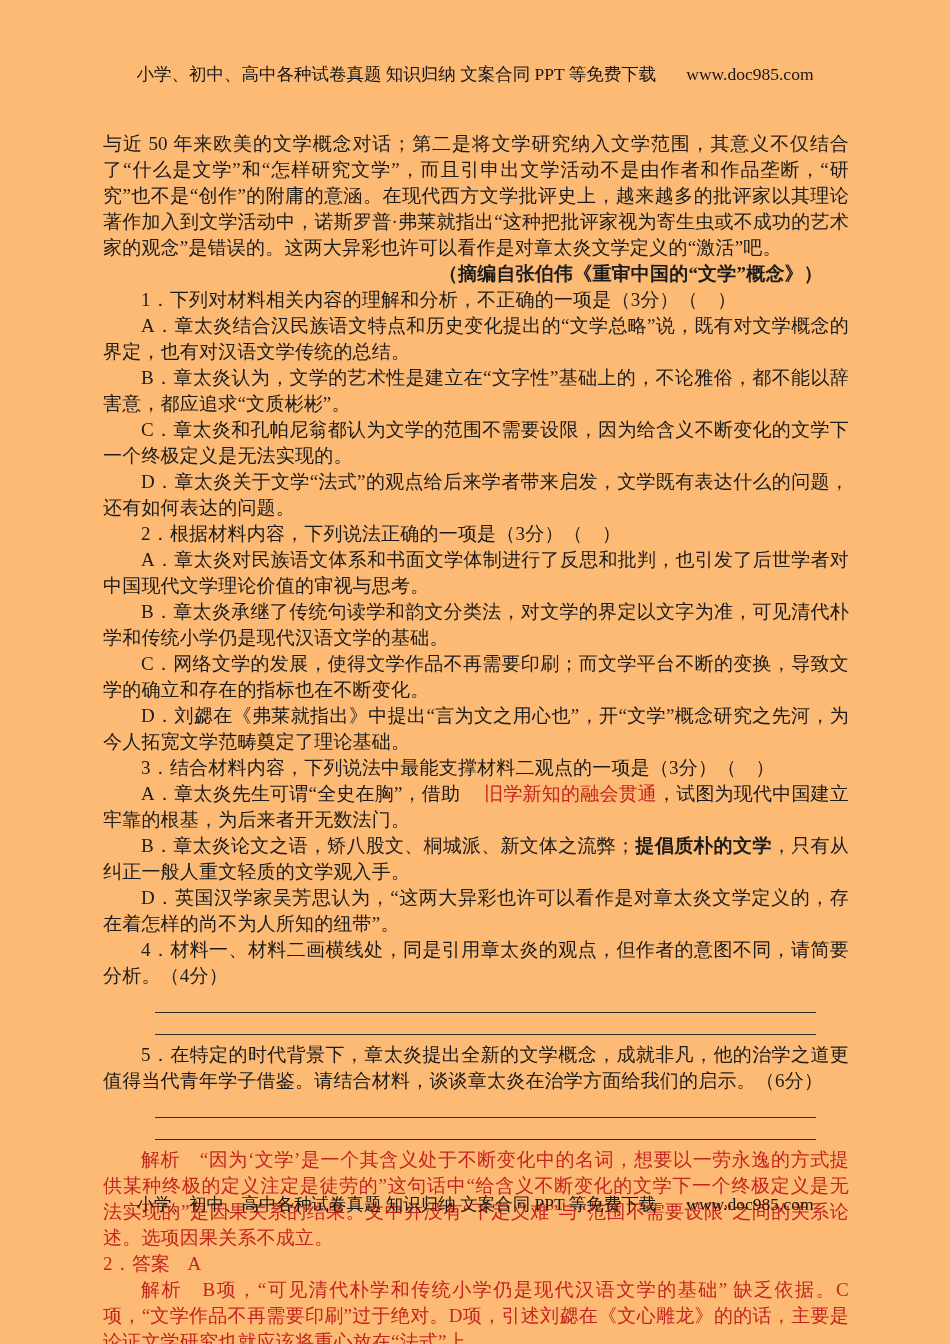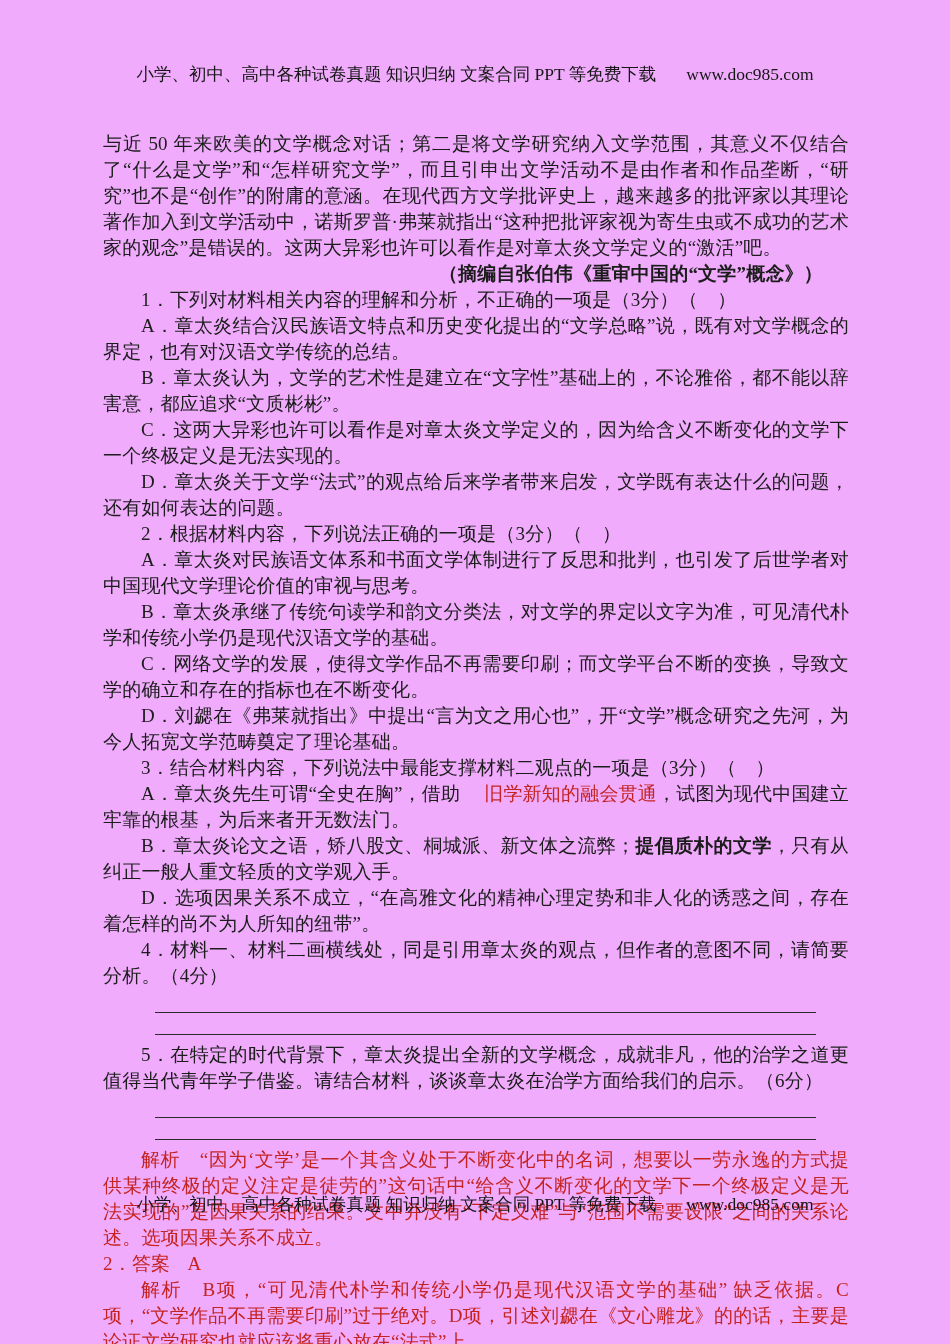--- a/index.html
+++ b/index.html
@@ -1,20 +1,20 @@
 <!DOCTYPE html>
 <html style="--answer-red: #c42421;"><head>
 <meta charset="utf-8">
 <style>
   html,body{margin:0;padding:0;background:#ffffff;}
   .page{
     position:relative;
     width:950px;height:1344px;
     margin:0 auto;
-    background:#f0abfc;
+    background:#fdba74;
     overflow:hidden;
     font-family:"Liberation Serif","DejaVu Serif",serif;
     color:#1c1c1c;
   }
   .runhead{
     position:absolute;left:0;width:100%;
     text-align:center;font-size:17.5px;white-space:nowrap;
     color:#161616;
   }
   .runhead--top{top:62px;}
@@ -58,31 +58,31 @@
     <span>小学、初中、高中各种试卷真题 知识归纳 文案合同 PPT 等免费下载</span><span class="url"><a href="#">www.doc985.com</a></span>
   </div>
 
   <div class="content">
     <p class="para">与近 50 年来欧美的文学概念对话；第二是将文学研究纳入文学范围，其意义不仅结合了“什么是文学”和“怎样研究文学”，而且引申出文学活动不是由作者和作品垄断，“研究”也不是“创作”的附庸的意涵。在现代西方文学批评史上，越来越多的批评家以其理论著作加入到文学活动中，诺斯罗普·弗莱就指出“这种把批评家视为寄生虫或不成功的艺术家的观念”是错误的。这两大异彩也许可以看作是对章太炎文学定义的“激活”吧。</p>
     <p class="para attr">（摘编自张伯伟《重审中国的“文学”概念》）</p>
     <div id="questions">
         <p class="para indent">1．下列对材料相关内容的理解和分析，不正确的一项是（3分）（　）</p>
         <p class="para indent"><span>A．</span><span class="seg-normal">章太炎结合汉民族语文特点和历史变化提出的“文学总略”说，既有对文学概念的界定，也有对汉语文学传统的总结。</span></p>
         <p class="para indent"><span>B．</span><span class="seg-normal">章太炎认为，文学的艺术性是建立在“文字性”基础上的，不论雅俗，都不能以辞害意，都应追求“文质彬彬”。</span></p>
-        <p class="para indent"><span>C．</span><span class="seg-normal">这两大异彩也许可以看作是对章太炎文学定义的，因为给含义不断变化的文学下一个终极定义是无法实现的。</span></p>
+        <p class="para indent"><span>C．</span><span class="seg-normal">章太炎和孔帕尼翁都认为文学的范围不需要设限，因为给含义不断变化的文学下一个终极定义是无法实现的。</span></p>
         <p class="para indent"><span>D．</span><span class="seg-normal">章太炎关于文学“法式”的观点给后来学者带来启发，文学既有表达什么的问题，还有如何表达的问题。</span></p>
         <p class="para indent">2．根据材料内容，下列说法正确的一项是（3分）（　）</p>
         <p class="para indent"><span>A．</span><span class="seg-normal">章太炎对民族语文体系和书面文学体制进行了反思和批判，也引发了后世学者对中国现代文学理论价值的审视与思考。</span></p>
         <p class="para indent"><span>B．</span><span class="seg-normal">章太炎承继了传统句读学和韵文分类法，对文学的界定以文字为准，可见清代朴学和传统小学仍是现代汉语文学的基础。</span></p>
         <p class="para indent"><span>C．</span><span class="seg-normal">网络文学的发展，使得文学作品不再需要印刷；而文学平台不断的变换，导致文学的确立和存在的指标也在不断变化。</span></p>
         <p class="para indent"><span>D．</span><span class="seg-normal">刘勰在《弗莱就指出》中提出“言为文之用心也”，开“文学”概念研究之先河，为今人拓宽文学范畴奠定了理论基础。</span></p>
         <p class="para indent">3．结合材料内容，下列说法中最能支撑材料二观点的一项是（3分）（　）</p>
         <p class="para indent"><span>A．</span><span class="seg-normal">章太炎先生可谓“全史在胸”，借助</span><span class="seg-red">旧学新知的融会贯通</span><span class="seg-normal">，试图为现代中国建立牢靠的根基，为后来者开无数法门。</span></p>
         <p class="para indent"><span>B．</span><span class="seg-normal">章太炎论文之语，矫八股文、桐城派、新文体之流弊；</span><span class="seg-bold">提倡质朴的文学</span><span class="seg-normal">，只有从纠正一般人重文轻质的文学观入手。</span></p>
-        <p class="para indent"><span>D．</span><span class="seg-normal">选项因果关系不成立，“在高雅文化的精神心理定势和非人化的诱惑之间，存在着怎样的尚不为人所知的纽带”。</span></p>
+        <p class="para indent"><span>D．</span><span class="seg-normal">英国汉学家吴芳思认为，“这两大异彩也许可以看作是对章太炎文学定义的，存在着怎样的尚不为人所知的纽带”。</span></p>
         <p class="para indent">4．材料一、材料二画横线处，同是引用章太炎的观点，但作者的意图不同，请简要分析。（4分）</p>
         <div class="blanks">
           <div class="blank-line"></div>
           <div class="blank-line"></div>
         </div>
         <p class="para indent">5．在特定的时代背景下，章太炎提出全新的文学概念，成就非凡，他的治学之道更值得当代青年学子借鉴。请结合材料，谈谈章太炎在治学方面给我们的启示。（6分）</p>
         <div class="blanks">
           <div class="blank-line"></div>
           <div class="blank-line"></div>
         </div>

